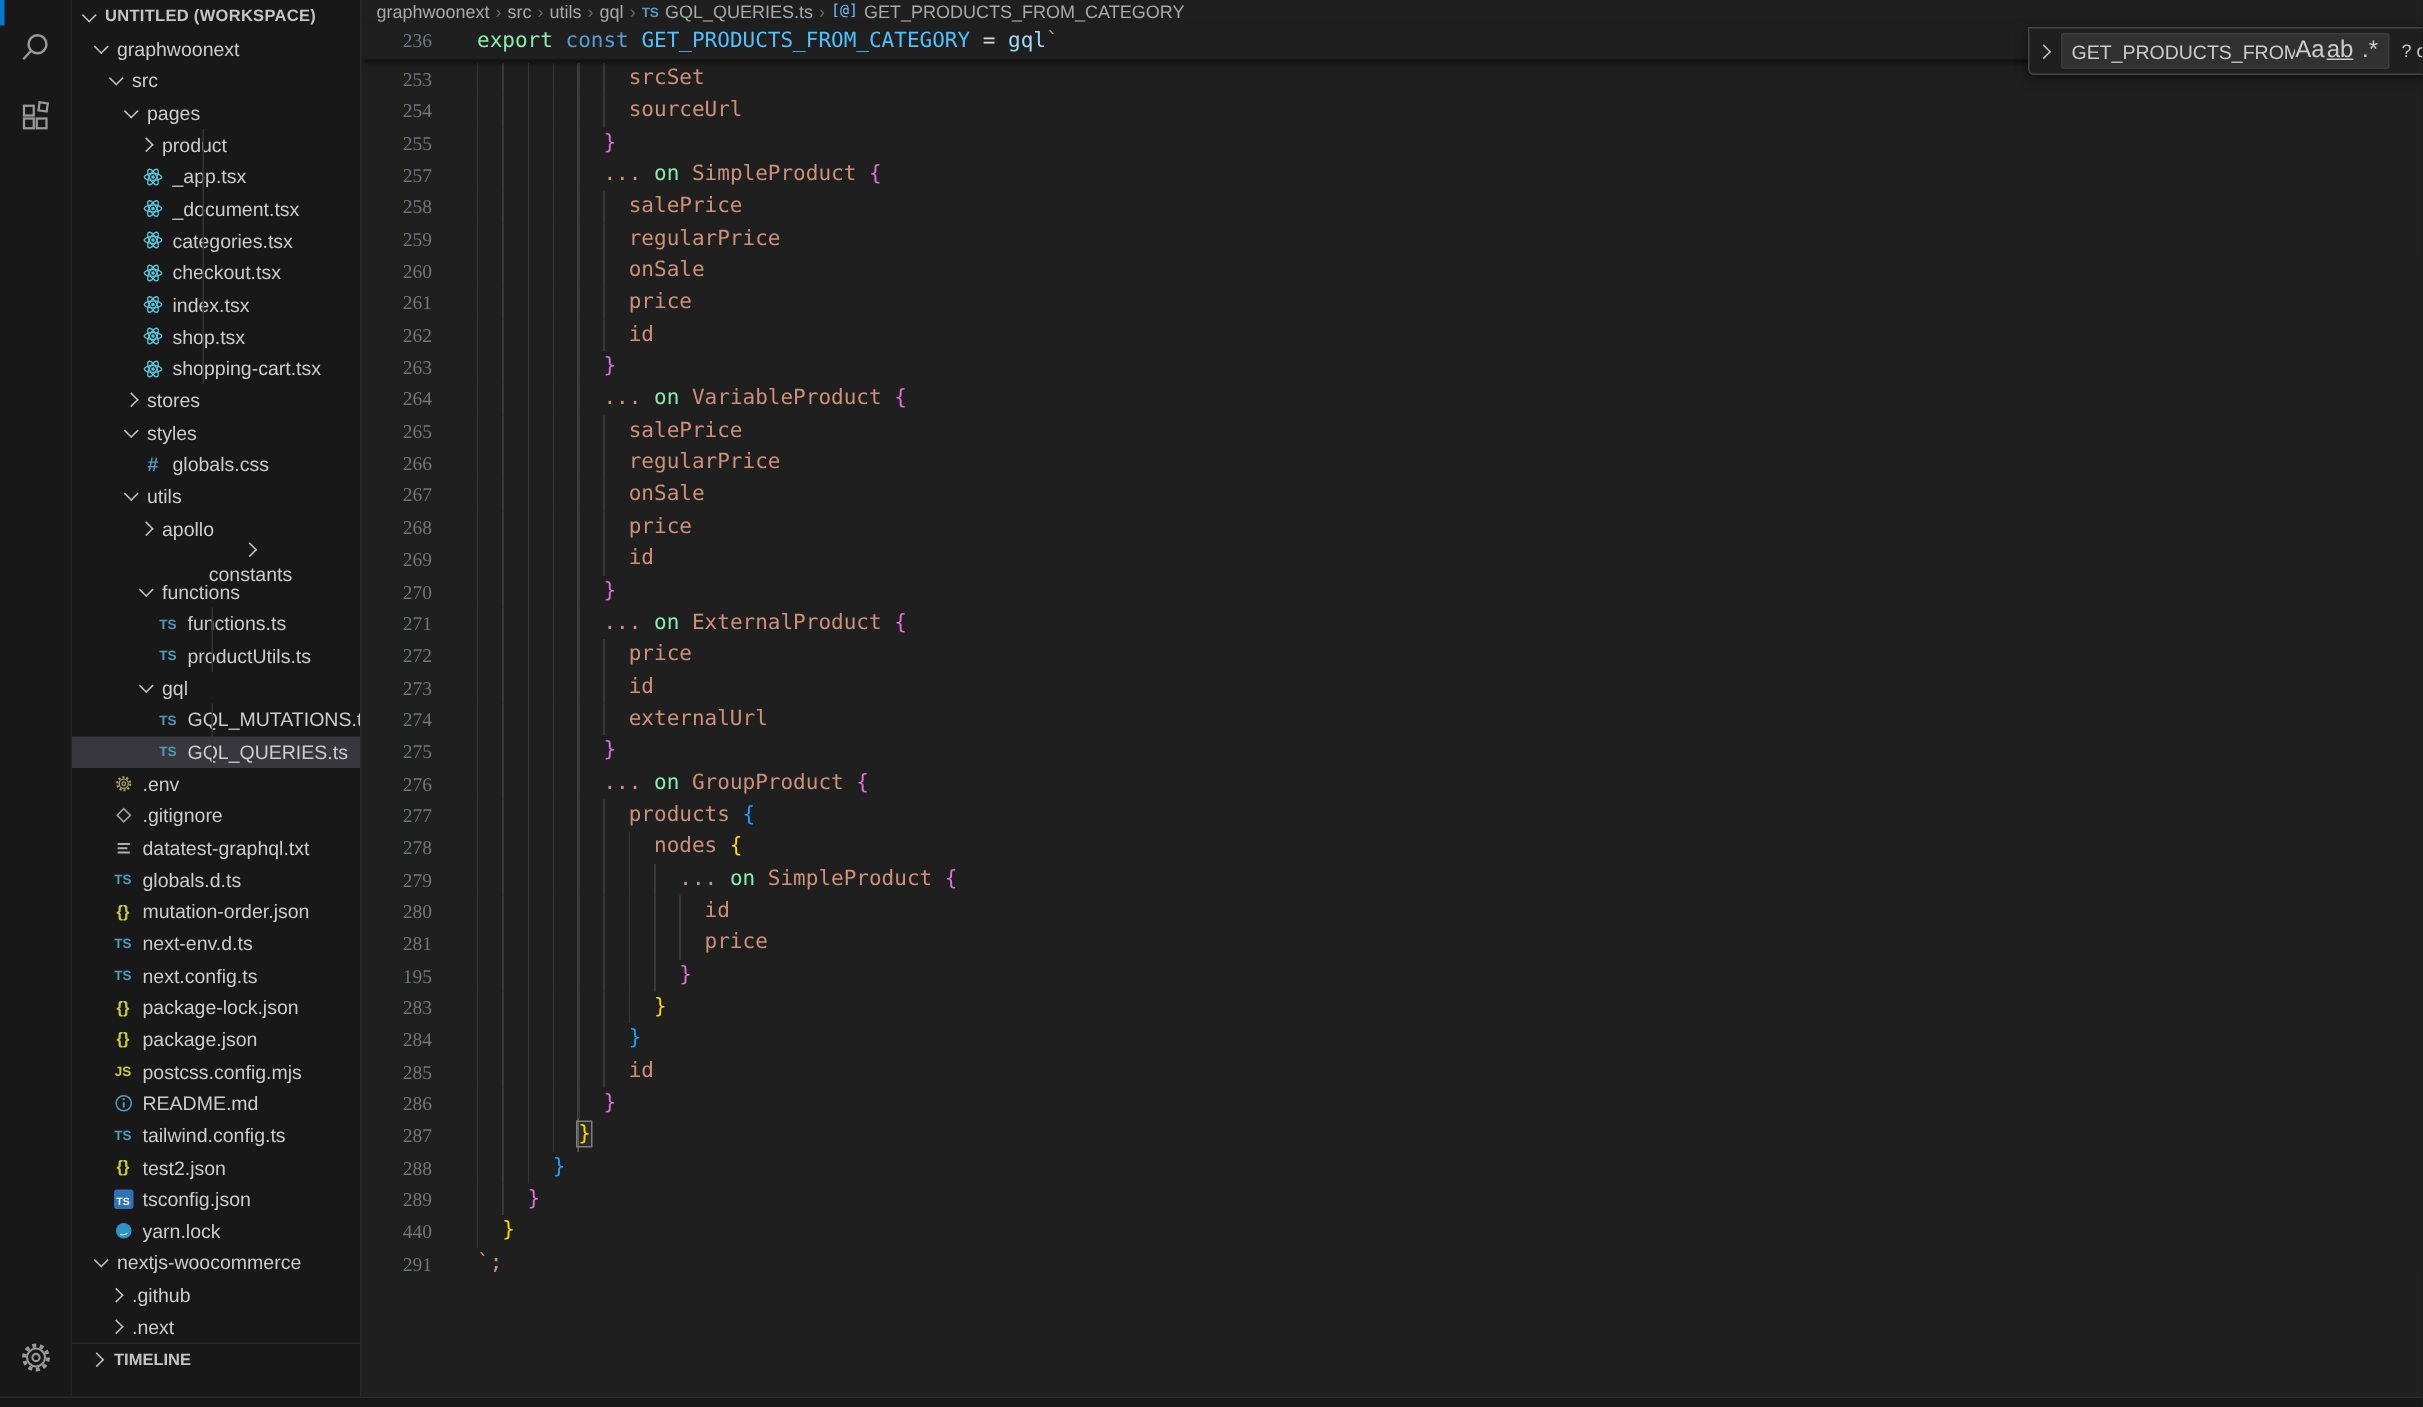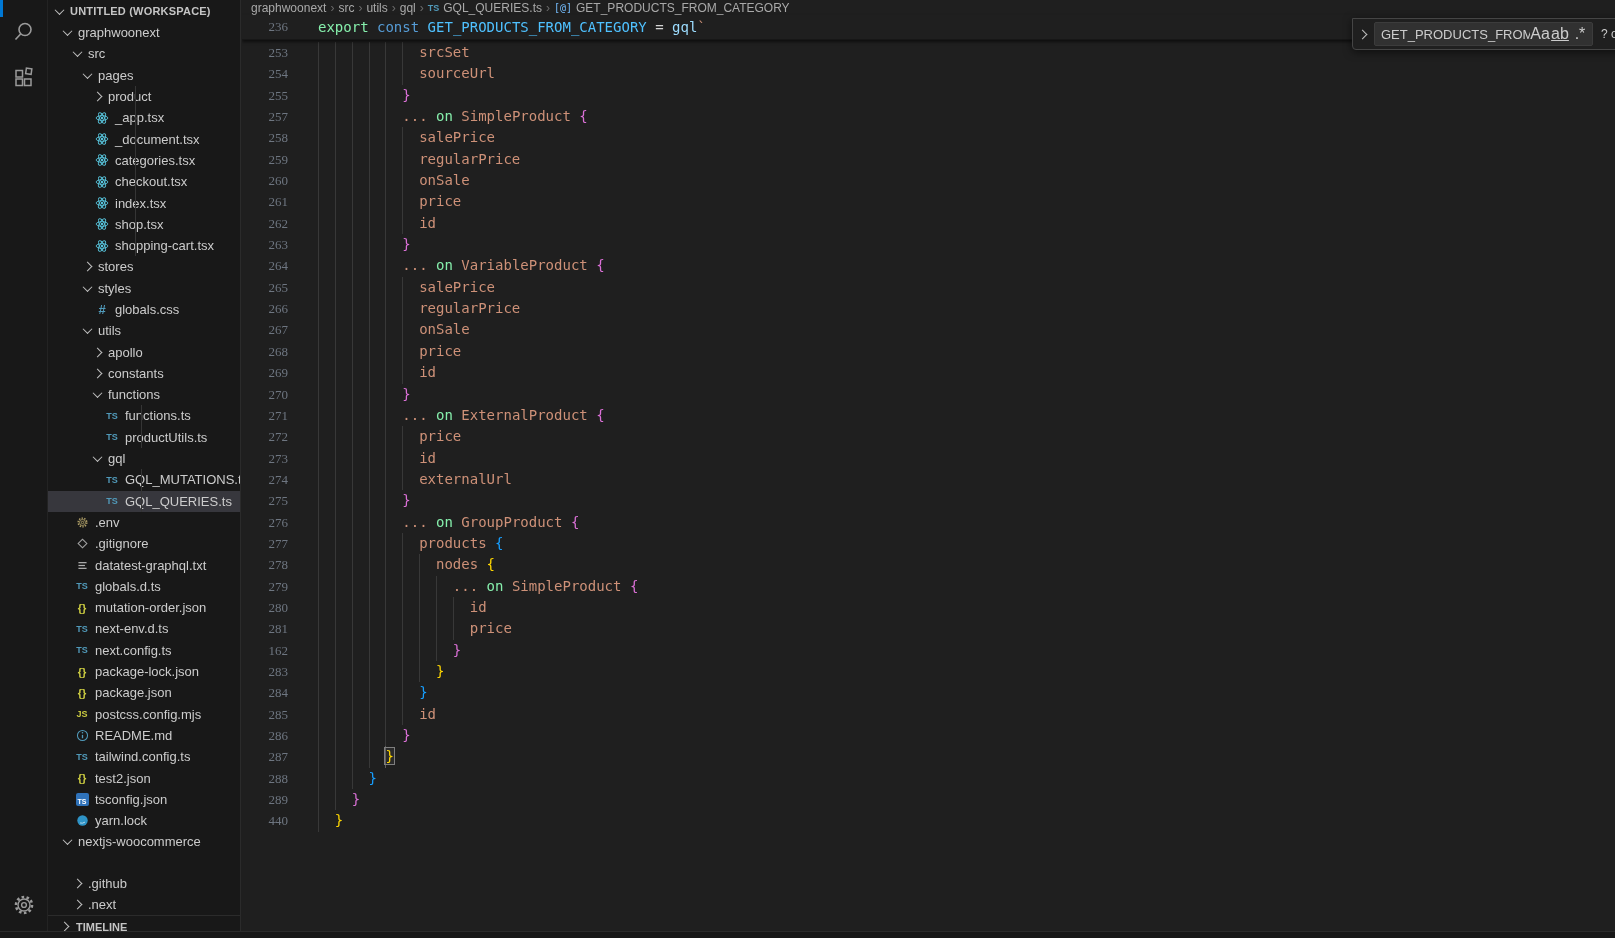--- a/index.html
+++ b/index.html
@@ -231,21 +231,21 @@
         <span>globals.css</span>
       </div>
       <div class="trow" style="padding-left: 36px;">
         <span class="tw chev-down"></span>
         <span>utils</span>
       </div>
       <div class="trow" style="padding-left: 46px;">
         <span class="tw chev-right"></span>
         <span>apollo</span>
       </div>
-      <div class="trow" style="padding-left: 46px;">
+      <div class="trow" style="padding-left: 46px; flex-direction: column;">
         <span class="tw chev-right"></span>
         <span>constants</span>
       </div>
       <div class="trow" style="padding-left: 46px;">
         <span class="tw chev-down"></span>
         <span>functions</span>
       </div>
       <div class="trow" style="padding-left: 56px;">
         <span class="fi">
           <span class="txt-ts">TS</span>
@@ -380,21 +380,21 @@
             <circle cx="8" cy="8" r="6.4" fill="#2E93C6"></circle>
             <path d="M5 11 q3 1 6-1" stroke="#CFE8F5" stroke-width="1" fill="none"></path>
           </svg>
         </span>
         <span>yarn.lock</span>
       </div>
       <div class="trow" style="padding-left: 16px;">
         <span class="tw chev-down"></span>
         <span>nextjs-woocommerce</span>
       </div>
-      <div class="trow" style="padding-left: 26px; margin-top: 20px;">
+      <div class="trow" style="padding-left: 26px;">
         <span class="tw chev-right"></span>
         <span>.github</span>
       </div>
       <div class="trow" style="padding-left: 26px;">
         <span class="tw chev-right"></span>
         <span>.next</span>
       </div>
     </div>
   <div class="timeline">
     <span class="tw chev-right"></span>
@@ -544,21 +544,21 @@
       </div>
       <div class="line">
         <div class="gutter">280</div>
         <div class="lc" style="--ind: 18;"><span class="str">id</span></div>
       </div>
       <div class="line">
         <div class="gutter">281</div>
         <div class="lc" style="--ind: 18;"><span class="str">price</span></div>
       </div>
       <div class="line">
-        <div class="gutter">162</div>
+        <div class="gutter">195</div>
         <div class="lc" style="--ind: 16;"><span class="b2">}</span></div>
       </div>
       <div class="line">
         <div class="gutter">283</div>
         <div class="lc" style="--ind: 14;"><span class="b1">}</span></div>
       </div>
       <div class="line">
         <div class="gutter">284</div>
         <div class="lc" style="--ind: 12;"><span class="b3">}</span></div>
       </div>
@@ -578,20 +578,24 @@
         <div class="gutter">288</div>
         <div class="lc" style="--ind: 6;"><span class="b3">}</span></div>
       </div>
       <div class="line">
         <div class="gutter">289</div>
         <div class="lc" style="--ind: 4;"><span class="b2">}</span></div>
       </div>
       <div class="line">
         <div class="gutter">440</div>
         <div class="lc" style="--ind: 2;"><span class="b1">}</span></div>
+      </div>
+      <div class="line">
+        <div class="gutter">291</div>
+        <div class="lc" style="--ind: 0;"><span class="str">`</span><span class="str">;</span></div>
       </div>
     </div>
 
   <div class="find">
     <span class="find-chev"></span>
     <div class="find-input">
       <span class="find-query">GET_PRODUCTS_FROM_C</span>
     <span class="tgl">Aa</span>
         <span class="tgl tgl-word">ab</span>
         <span class="tgl">.*</span>

